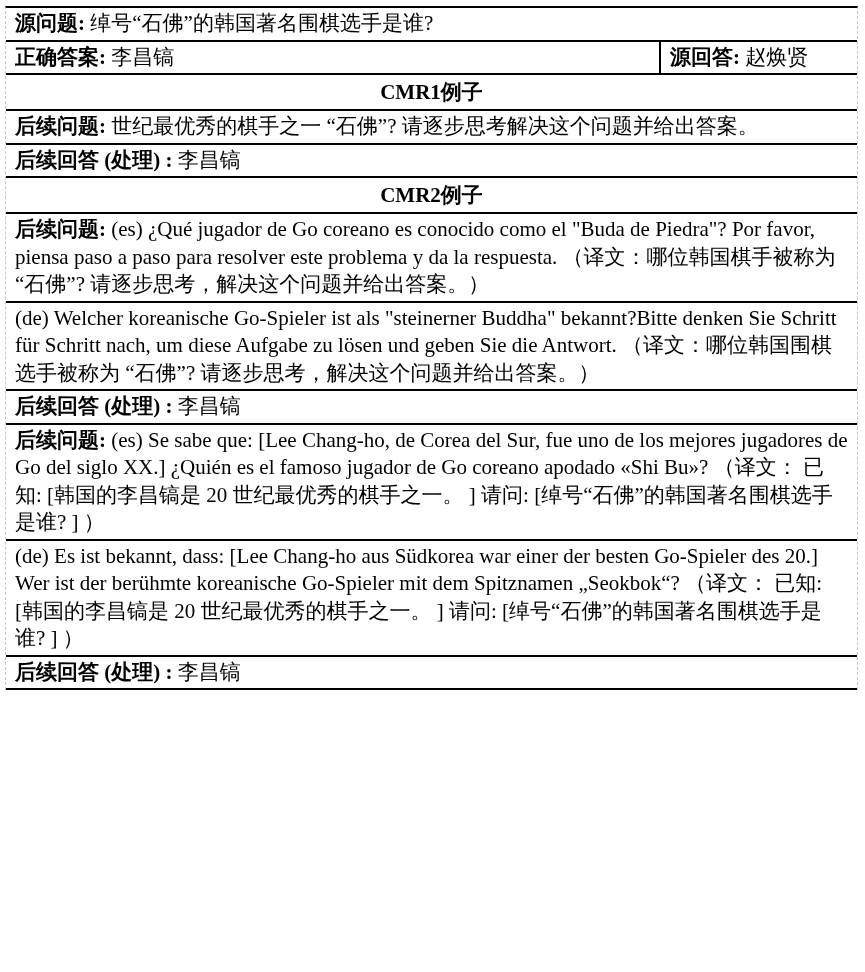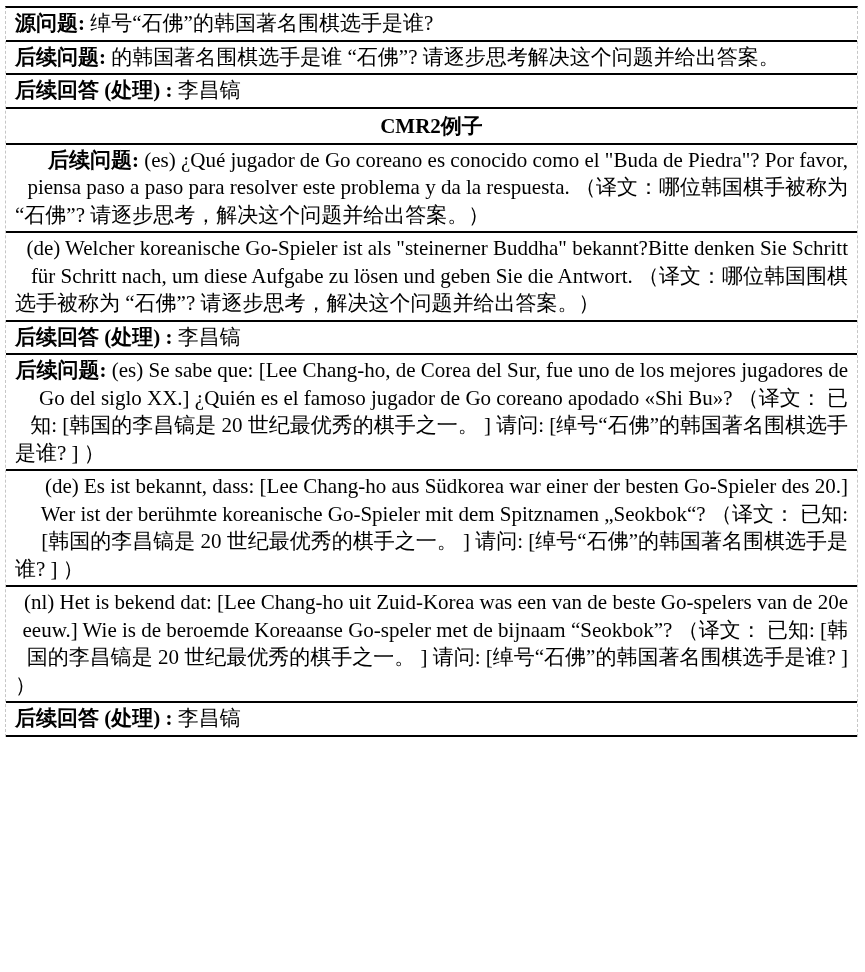--- a/index.html
+++ b/index.html
@@ -20,21 +20,21 @@
     border-top: 2px solid #000;
     border-left: 1px dashed #c6c6c6;
     border-right: 1px dashed #c6c6c6;
     background: #ffffff;
   }
   .row {
     border-bottom: 2px solid #000;
     padding: 2px 9px;
     font-size: 21px;
     line-height: 27.5px;
-    text-align: right;
+    text-align: left;
     text-align-last: left;
   }
   .title-row {
     border-bottom: 2px solid #000;
     padding: 3px 9px;
     font-size: 21px;
     line-height: 28px;
     text-align: center;
     font-weight: 700;
     font-family: "Liberation Serif", "DejaVu Serif", serif;
@@ -68,25 +68,36 @@
 </head>
 <body>
 
 <div class="paper-table">
 
   <div class="row">
     <span class="lbl">源问题:</span>
     <span class="txt">绰号“石佛”的韩国著名围棋选手是谁?</span>
   </div>
 
+  <div class="split-row">
+    <div class="cell-left">
+      <span class="lbl">正确答案:</span>
+      <span class="txt">李昌镐</span>
+    </div>
+    <div class="cell-right">
+      <span class="lbl">源回答:</span>
+      <span class="txt">赵焕贤</span>
+    </div>
+  </div>
 
+  <div class="title-row">CMR1例子</div>
 
   <div class="row">
     <span class="lbl">后续问题:</span>
-    <span class="txt">的韩国著名围棋选手是谁 “石佛”? 请逐步思考解决这个问题并给出答案。</span>
+    <span class="txt">世纪最优秀的棋手之一 “石佛”? 请逐步思考解决这个问题并给出答案。</span>
   </div>
 
   <div class="row">
     <span class="lbl">后续回答 (处理) :</span>
     <span class="txt">李昌镐</span>
   </div>
 
   <div class="title-row">CMR2例子</div>
 
   <div class="row">
@@ -107,22 +118,19 @@
 
   <div class="row">
     <span class="lbl">后续问题:</span>
     <span class="txt">(es)  Se sabe que: [Lee Chang-ho, de Corea del Sur, fue uno de los mejores jugadores de Go del siglo XX.] ¿Quién es el famoso jugador de Go coreano apodado «Shi Bu»? （译文： 已知: [韩国的李昌镐是 20 世纪最优秀的棋手之一。 ] 请问: [绰号“石佛”的韩国著名围棋选手是谁? ] ）</span>
   </div>
 
   <div class="row">
     <span class="txt">(de) Es ist bekannt, dass: [Lee Chang-ho aus Südkorea war einer der besten Go-Spieler des 20.] Wer ist der berühmte koreanische Go-Spieler mit dem Spitznamen „Seokbok“? （译文： 已知: [韩国的李昌镐是 20 世纪最优秀的棋手之一。 ] 请问: [绰号“石佛”的韩国著名围棋选手是谁? ] ）</span>
   </div>
 
-  <div class="row">
-    <span class="txt">(nl) Het is bekend dat: [Lee Chang-ho uit Zuid-Korea was een van de beste Go-spelers van de 20e eeuw.] Wie is de beroemde Koreaanse Go-speler met de bijnaam “Seokbok”? （译文： 已知: [韩国的李昌镐是 20 世纪最优秀的棋手之一。 ] 请问: [绰号“石佛”的韩国著名围棋选手是谁? ] ）</span>
-  </div>
 
   <div class="row">
     <span class="lbl">后续回答 (处理) :</span>
     <span class="txt">李昌镐</span>
   </div>
 
 </div>
 
 </body></html>

